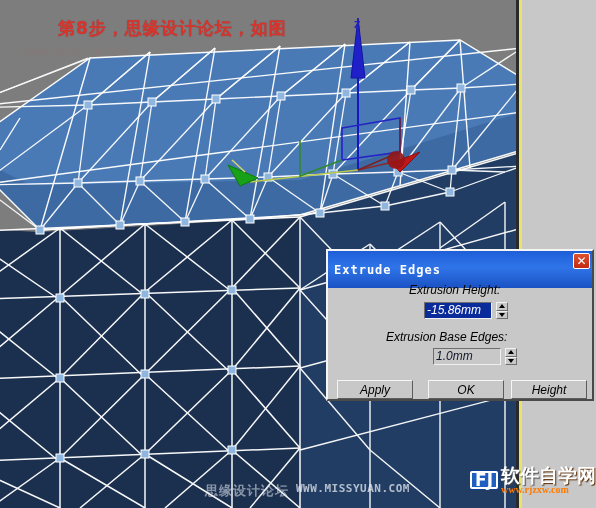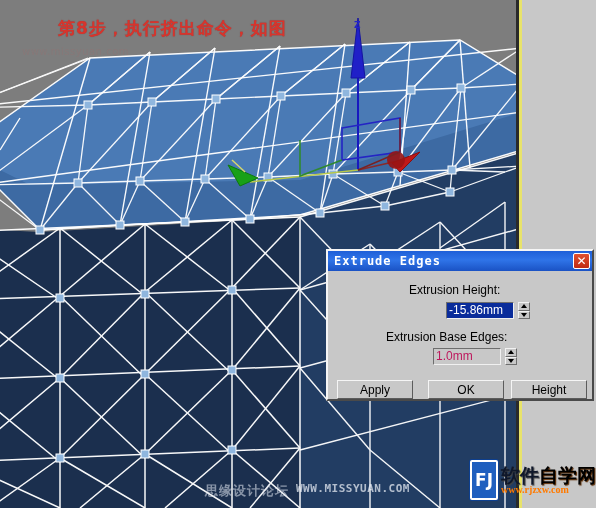--- a/index.html
+++ b/index.html
@@ -43,68 +43,68 @@
   }
 
   
   .panel{position:absolute;left:522px;top:0;width:74px;height:508px;background:#c8c8c8;}
   .panel-yellow-strip{position:absolute;left:519px;top:0;width:4px;height:508px;background:#e8e36a;}
   .panel-dark-edge{position:absolute;left:516px;top:0;width:3px;height:508px;background:#2a2a2a;}
 
   
   .logo{position:absolute;left:470px;top:460px;width:126px;height:40px;display:flex;align-items:center;}
   .logo-mark{
-    width:28px;height:40px;background:#1f5fbf;border:2px solid #fff;box-sizing:border-box;
+    width:28px;height:18px;background:#1f5fbf;border:2px solid #fff;box-sizing:border-box;
     color:#fff;font-family:"DejaVu Sans",sans-serif;font-weight:bold;font-size:17px;
     display:flex;align-items:center;justify-content:center;border-radius:2px;
     box-shadow:0 0 0 1px #0d3f8f;
   }
   .logo-text{margin-left:3px;position:relative;}
   .logo-cn{font-family:"DejaVu Sans",sans-serif;font-size:19px;font-weight:bold;letter-spacing:0px;white-space:nowrap;line-height:20px;}
-  .logo-cn .w{color:#0f172a;text-shadow:1px 1px 1px #444;}
-  .logo-cn .o{color:#000000;text-shadow:1px 1px 1px #5a2a00;}
+  .logo-cn .w{color:#ffffff;text-shadow:1px 1px 1px #444;}
+  .logo-cn .o{color:#ffffff;text-shadow:1px 1px 1px #5a2a00;}
   .logo-url{
     font-family:Liberation Serif, serif;font-size:10px;font-weight:bold;
     color:#ff7a00;letter-spacing:0px;white-space:nowrap;margin-top:-1px;
   }
 
   
   .dialog{
     position:absolute;left:326px;top:249px;width:268px;height:152px;
     background:#c8c8c8;box-sizing:border-box;
     border-top:2px solid #f5f5f5;border-left:2px solid #f5f5f5;
     border-right:2px solid #4a4a4a;border-bottom:2px solid #4a4a4a;
   }
   .dlg-title{
-    position:absolute;left:0;top:0;width:100%;height:20px;
+    position:absolute;left:0;top:0;width:100%;height:37px;
     background:linear-gradient(to bottom,#1e5fd8 0%,#2f74e8 45%,#1a52c4 100%);
     display:flex;align-items:center;
   }
   .dlg-title-text{
     font-family:"DejaVu Sans Mono",monospace;font-size:12px;font-weight:bold;
     color:#ffffff;letter-spacing:1px;padding-left:6px;white-space:nowrap;
   }
   .dlg-close{
     position:absolute;right:2px;top:2px;width:17px;height:16px;
     background:linear-gradient(to bottom,#e05030,#c02a12);
     border:1px solid #ffffff;box-sizing:border-box;border-radius:2px;
     color:#fff;font-family:"DejaVu Sans",sans-serif;font-size:12px;font-weight:bold;
     display:flex;align-items:center;justify-content:center;line-height:1;
   }
-  .dlg-body{position:absolute;left:0;top:21px;width:100%;height:131px;}
+  .dlg-body{position:absolute;left:0;top:21px;width:100%;height:131px;font-style:italic;}
   .fld-label{
     position:absolute;font-size:12px;color:#000;white-space:nowrap;
     font-family:"Liberation Sans",sans-serif;
   }
   .spin-wrap{position:absolute;display:flex;align-items:center;}
   .num-field{
     width:68px;height:17px;background:#c8c8c8;box-sizing:border-box;
     border-top:1px solid #6e6e6e;border-left:1px solid #6e6e6e;
     border-right:1px solid #f0f0f0;border-bottom:1px solid #f0f0f0;
-    font-size:12px;color:#be185d;padding:0 2px;line-height:15px;white-space:nowrap;overflow:hidden;
+    font-size:12px;color:#0f172a;padding:0 2px;line-height:15px;white-space:nowrap;overflow:hidden;
   }
   .num-field.selected{background:#0a2c9b;color:#ffffff;}
   .spinner{
     width:12px;height:17px;margin-left:4px;display:flex;flex-direction:column;
   }
   .spin-half{
     flex:1;background:#c8c8c8;box-sizing:border-box;
     border-top:1px solid #f2f2f2;border-left:1px solid #f2f2f2;
     border-right:1px solid #6e6e6e;border-bottom:1px solid #6e6e6e;
     display:flex;align-items:center;justify-content:center;
@@ -361,21 +361,21 @@
           <circle cx="396" cy="160" r="9" fill="#9a1414" opacity="0.9"></circle>
           <path d="M358,170 L400,152 L400,118" fill="none" stroke="#7a2222" stroke-width="1.4"></path>
 
           <path d="M232,160 L245,172" stroke="#d8d86a" stroke-width="1.4"></path>
         </g>
       </g>
     </svg>
 
     <span class="axis-label" style="left:354px;top:20px;color:#2424c8;">Z</span>
 
-    <div class="instruction">第8步，执行挤出命令，如图</div>
+    <div class="instruction">第8步，思缘设计论坛，如图</div>
     <div class="wm-faint">www.missyuan.com</div>
 
     <div class="wm-bottom">
       <span class="cn">思缘设计论坛</span>
       <span class="en">WWW.MISSYUAN.COM</span>
     </div>
   </div>
 
   <div class="panel-dark-edge"></div>
   <div class="panel-yellow-strip"></div>
@@ -413,21 +413,21 @@
 
   <div class="dialog">
     <div class="dlg-title">
       <span class="dlg-title-text">Extrude Edges</span>
       <div class="dlg-close">✕</div>
     </div>
 
     <div class="dlg-body">
 
       <div class="fld-label" style="left:81px;top:11px;">Extrusion Height:</div>
-      <div class="spin-wrap" style="left:118px;top:30px;">
+      <div class="spin-wrap" style="left:96px;top:30px;">
         <div class="num-field selected">-15.86mm</div>
         <div class="spinner">
           <div class="spin-half">
               <span class="arr-up"></span>
             </div>
           <div class="spin-half">
               <span class="arr-dn"></span>
             </div>
         </div>
       </div>

